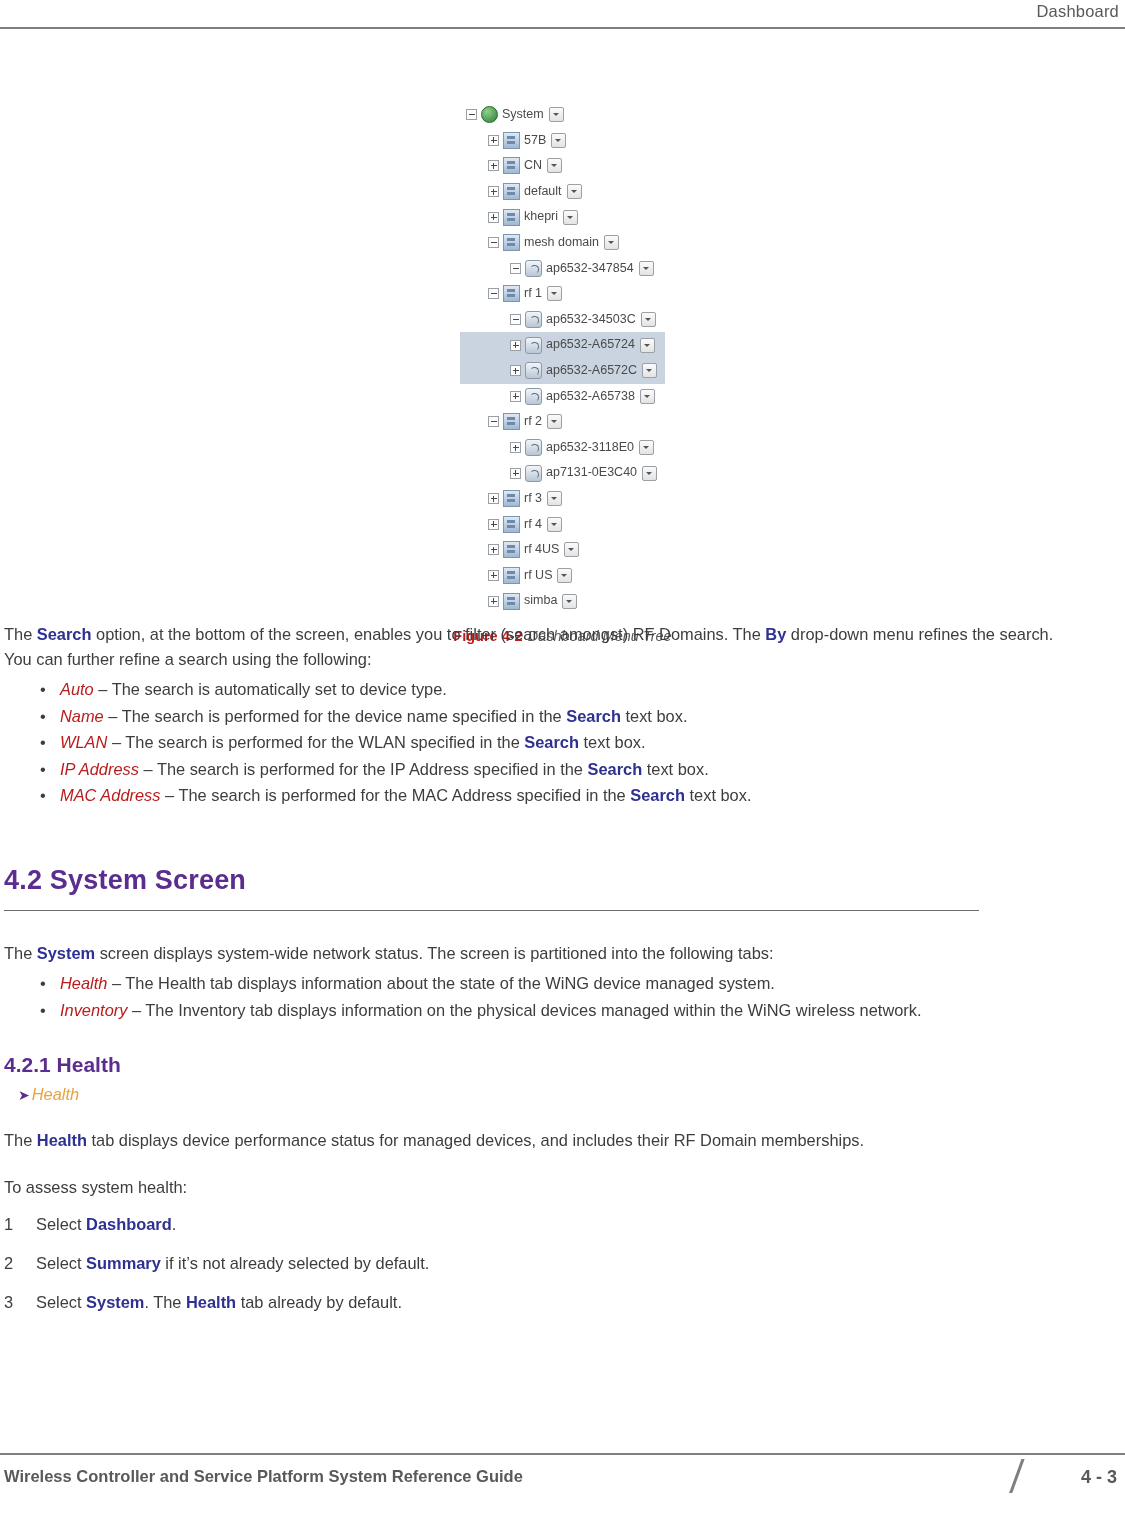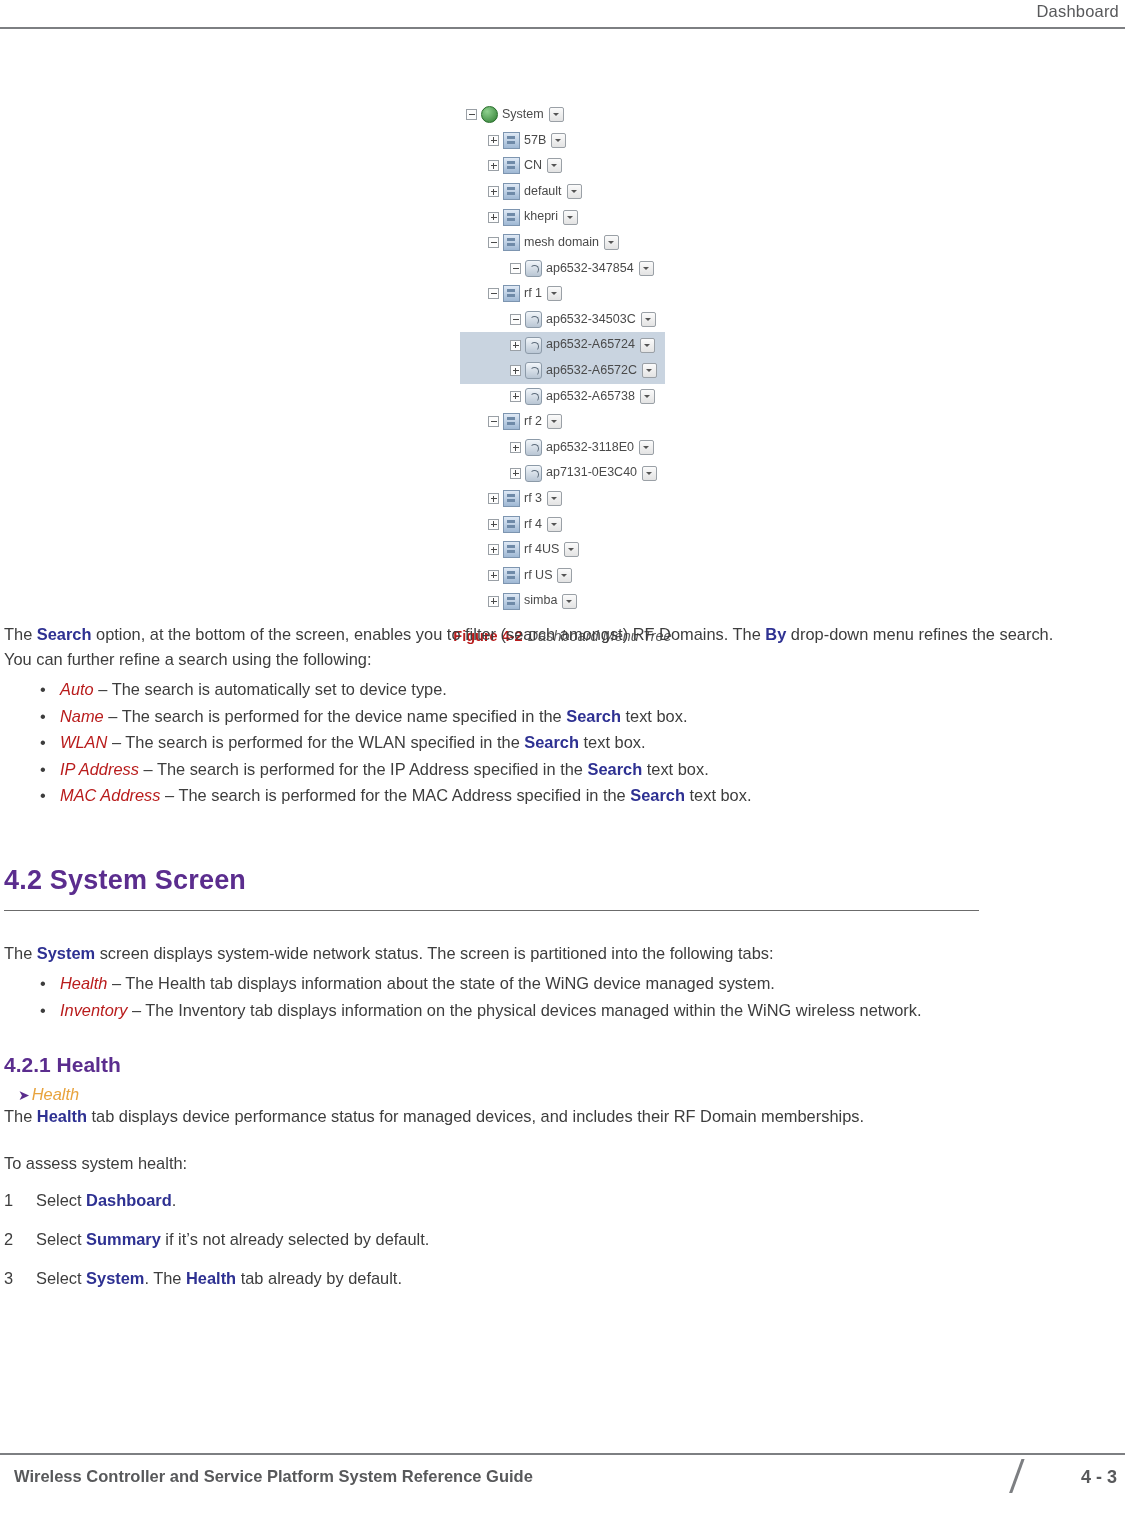--- a/index.html
+++ b/index.html
@@ -288,21 +288,21 @@
   .footer-rule {
     position: absolute;
     left: 0;
     top: 0;
     width: 1125px;
     height: 2px;
     background: #7d7f82;
   }
   .footer-left {
     position: absolute;
-    left: 14px;
+    left: 4px;
     top: 14px;
     font-size: 16.5px;
     font-weight: bold;
     color: #58595b;
   }
   .footer-right {
     position: absolute;
     right: 8px;
     top: 14px;
     font-size: 18px;
@@ -367,21 +367,21 @@
   <ul class="bullets" id="system-bullets">
       <li><span class="ital">Health</span><span> – The Health tab displays information about the state of the WiNG device managed system.</span></li>
       <li><span class="ital">Inventory</span><span> – The Inventory tab displays information on the physical devices managed within the WiNG wireless network.</span></li>
     </ul>
 
   <h3 class="sub">4.2.1 Health</h3>
   <div class="breadcrumb">
     <span class="arrow">➤</span><span>Health</span>
   </div>
 
-  <p class="body" style="">
+  <p class="body" style="margin-top:24px;">
     <span>The </span><span class="bold-blue">Health</span><span> tab displays device performance status for managed devices, and includes their RF Domain memberships.</span>
   </p>
 
   <p class="body" style="margin-top:22px;">To assess system health:</p>
 
   <ol class="steps" id="steps-list">
       <li><span class="num">1</span><span>Select </span><span class="bold-blue">Dashboard</span><span>.</span></li>
       <li><span class="num">2</span><span>Select </span><span class="bold-blue">Summary</span><span> if it’s not already selected by default.</span></li>
       <li><span class="num">3</span><span>Select </span><span class="bold-blue">System</span><span>. The </span><span class="bold-blue">Health</span><span> tab already by default.</span></li>
     </ol>

